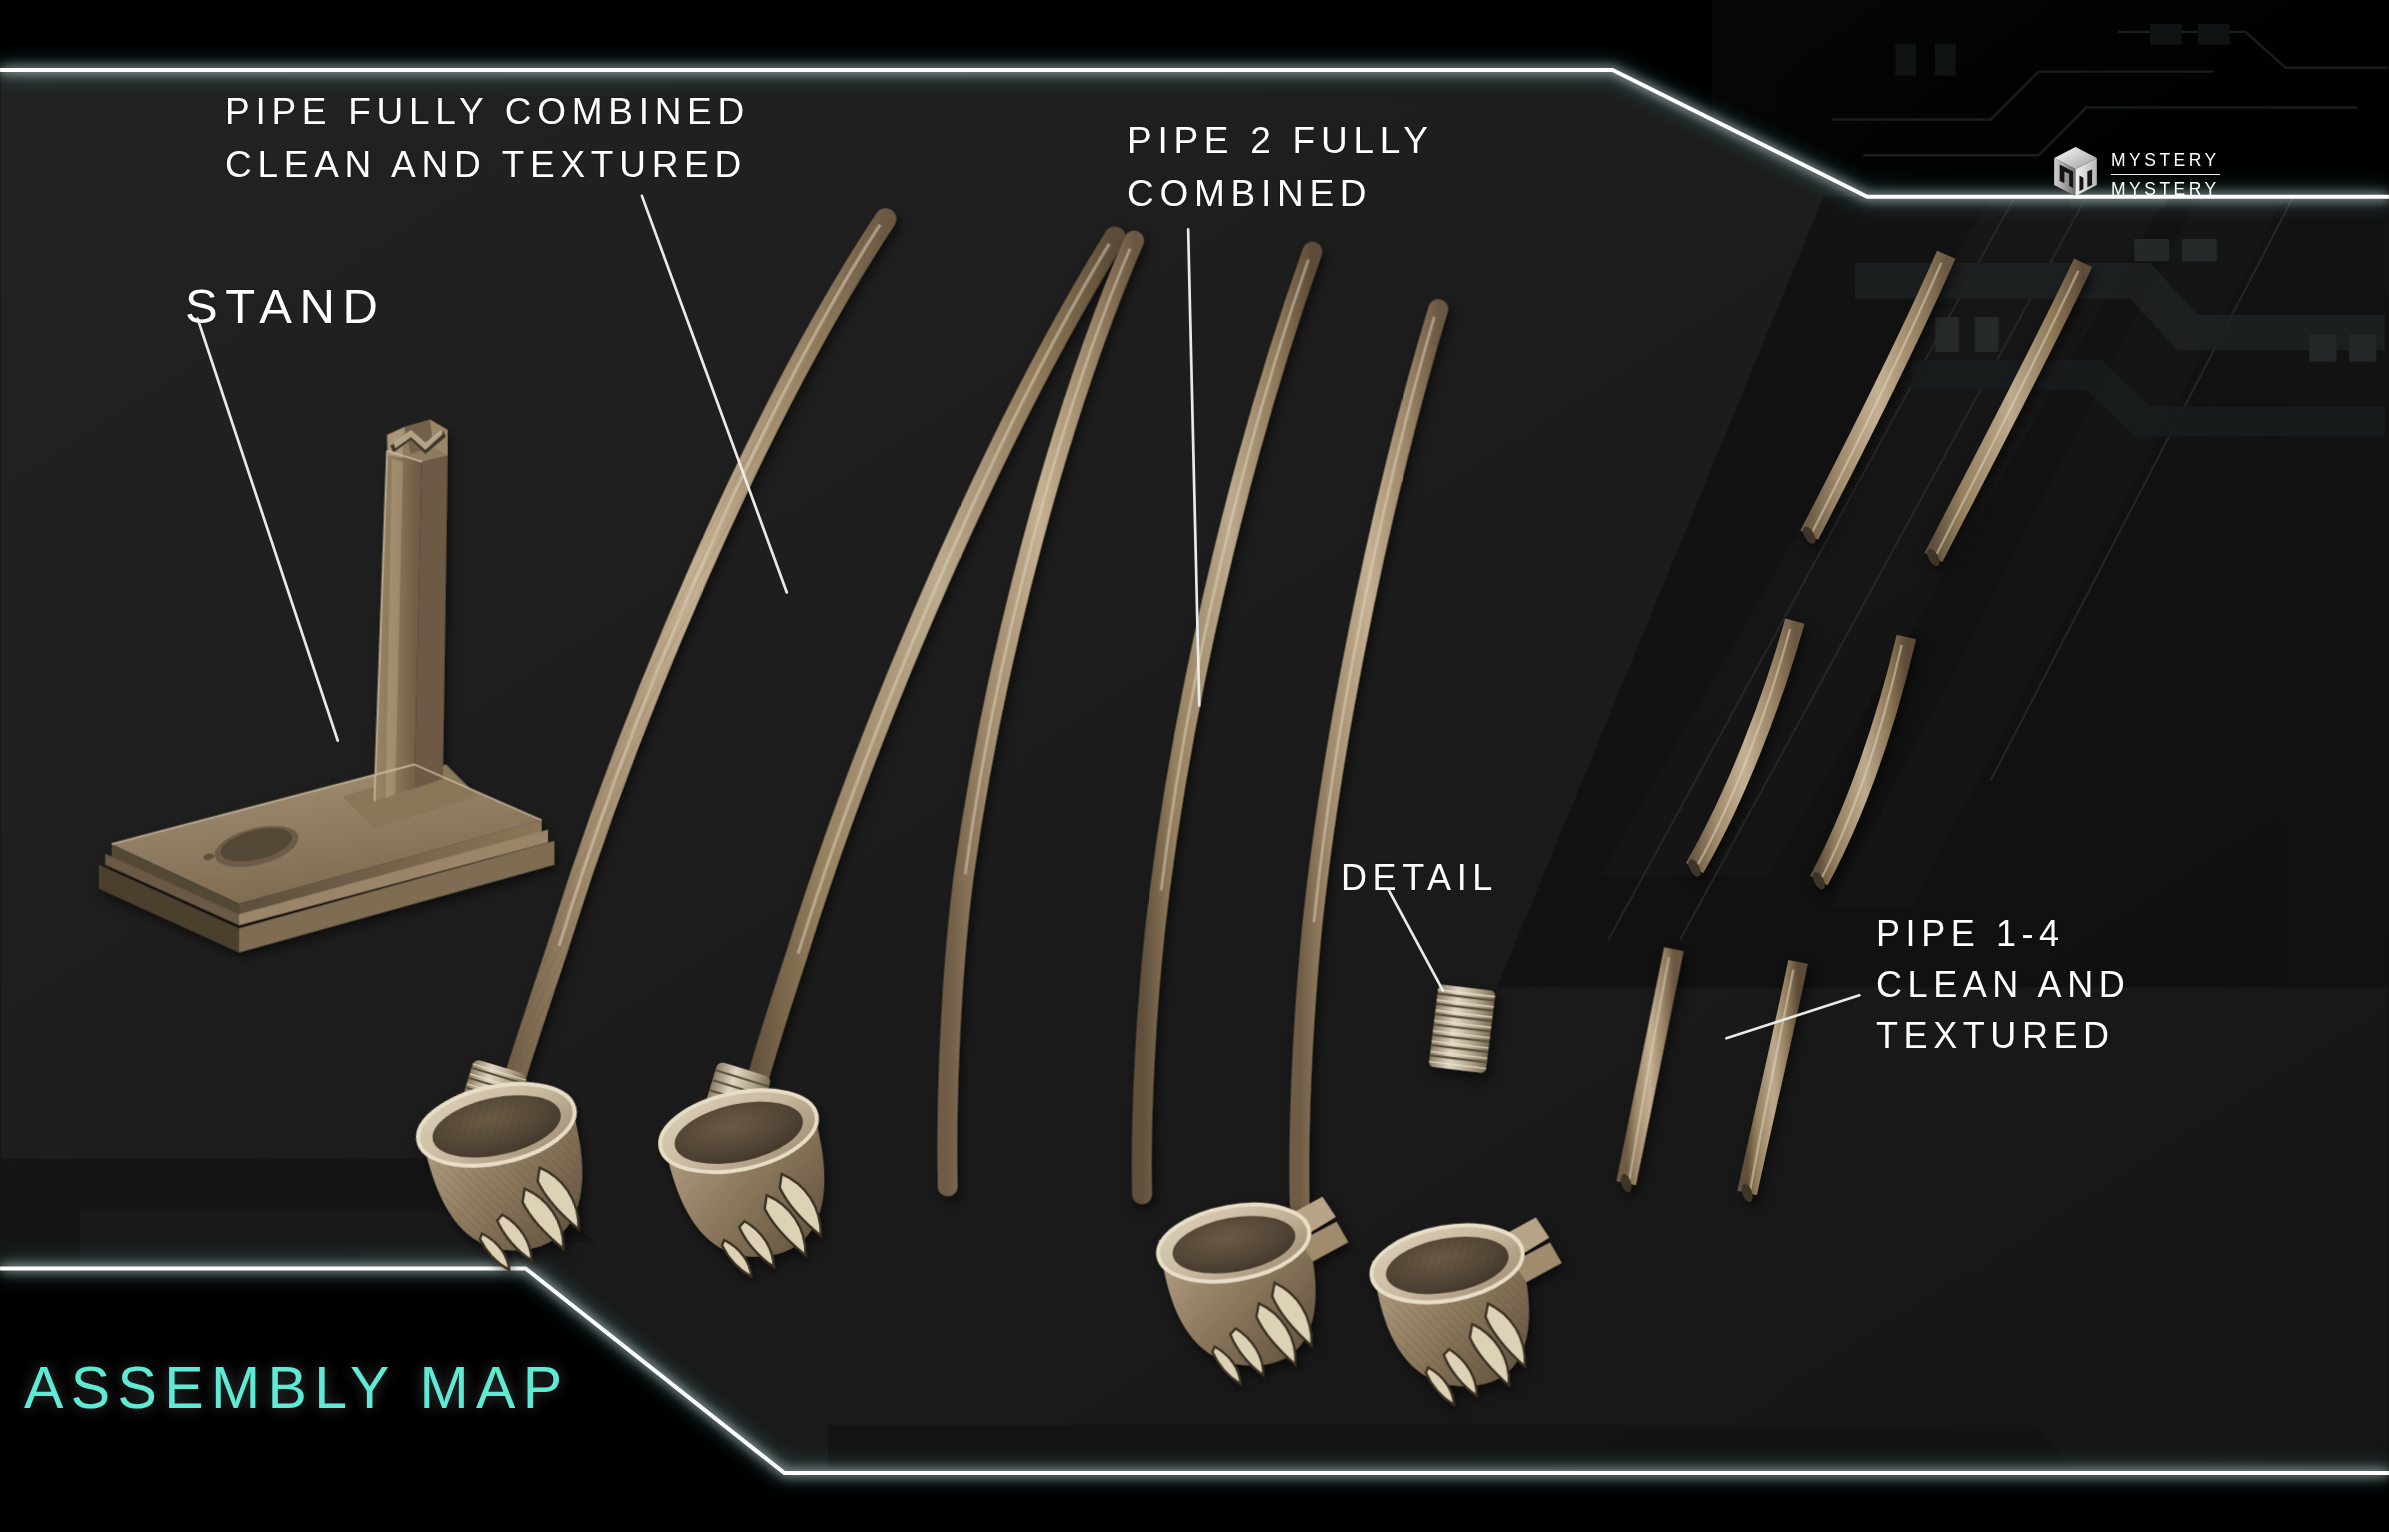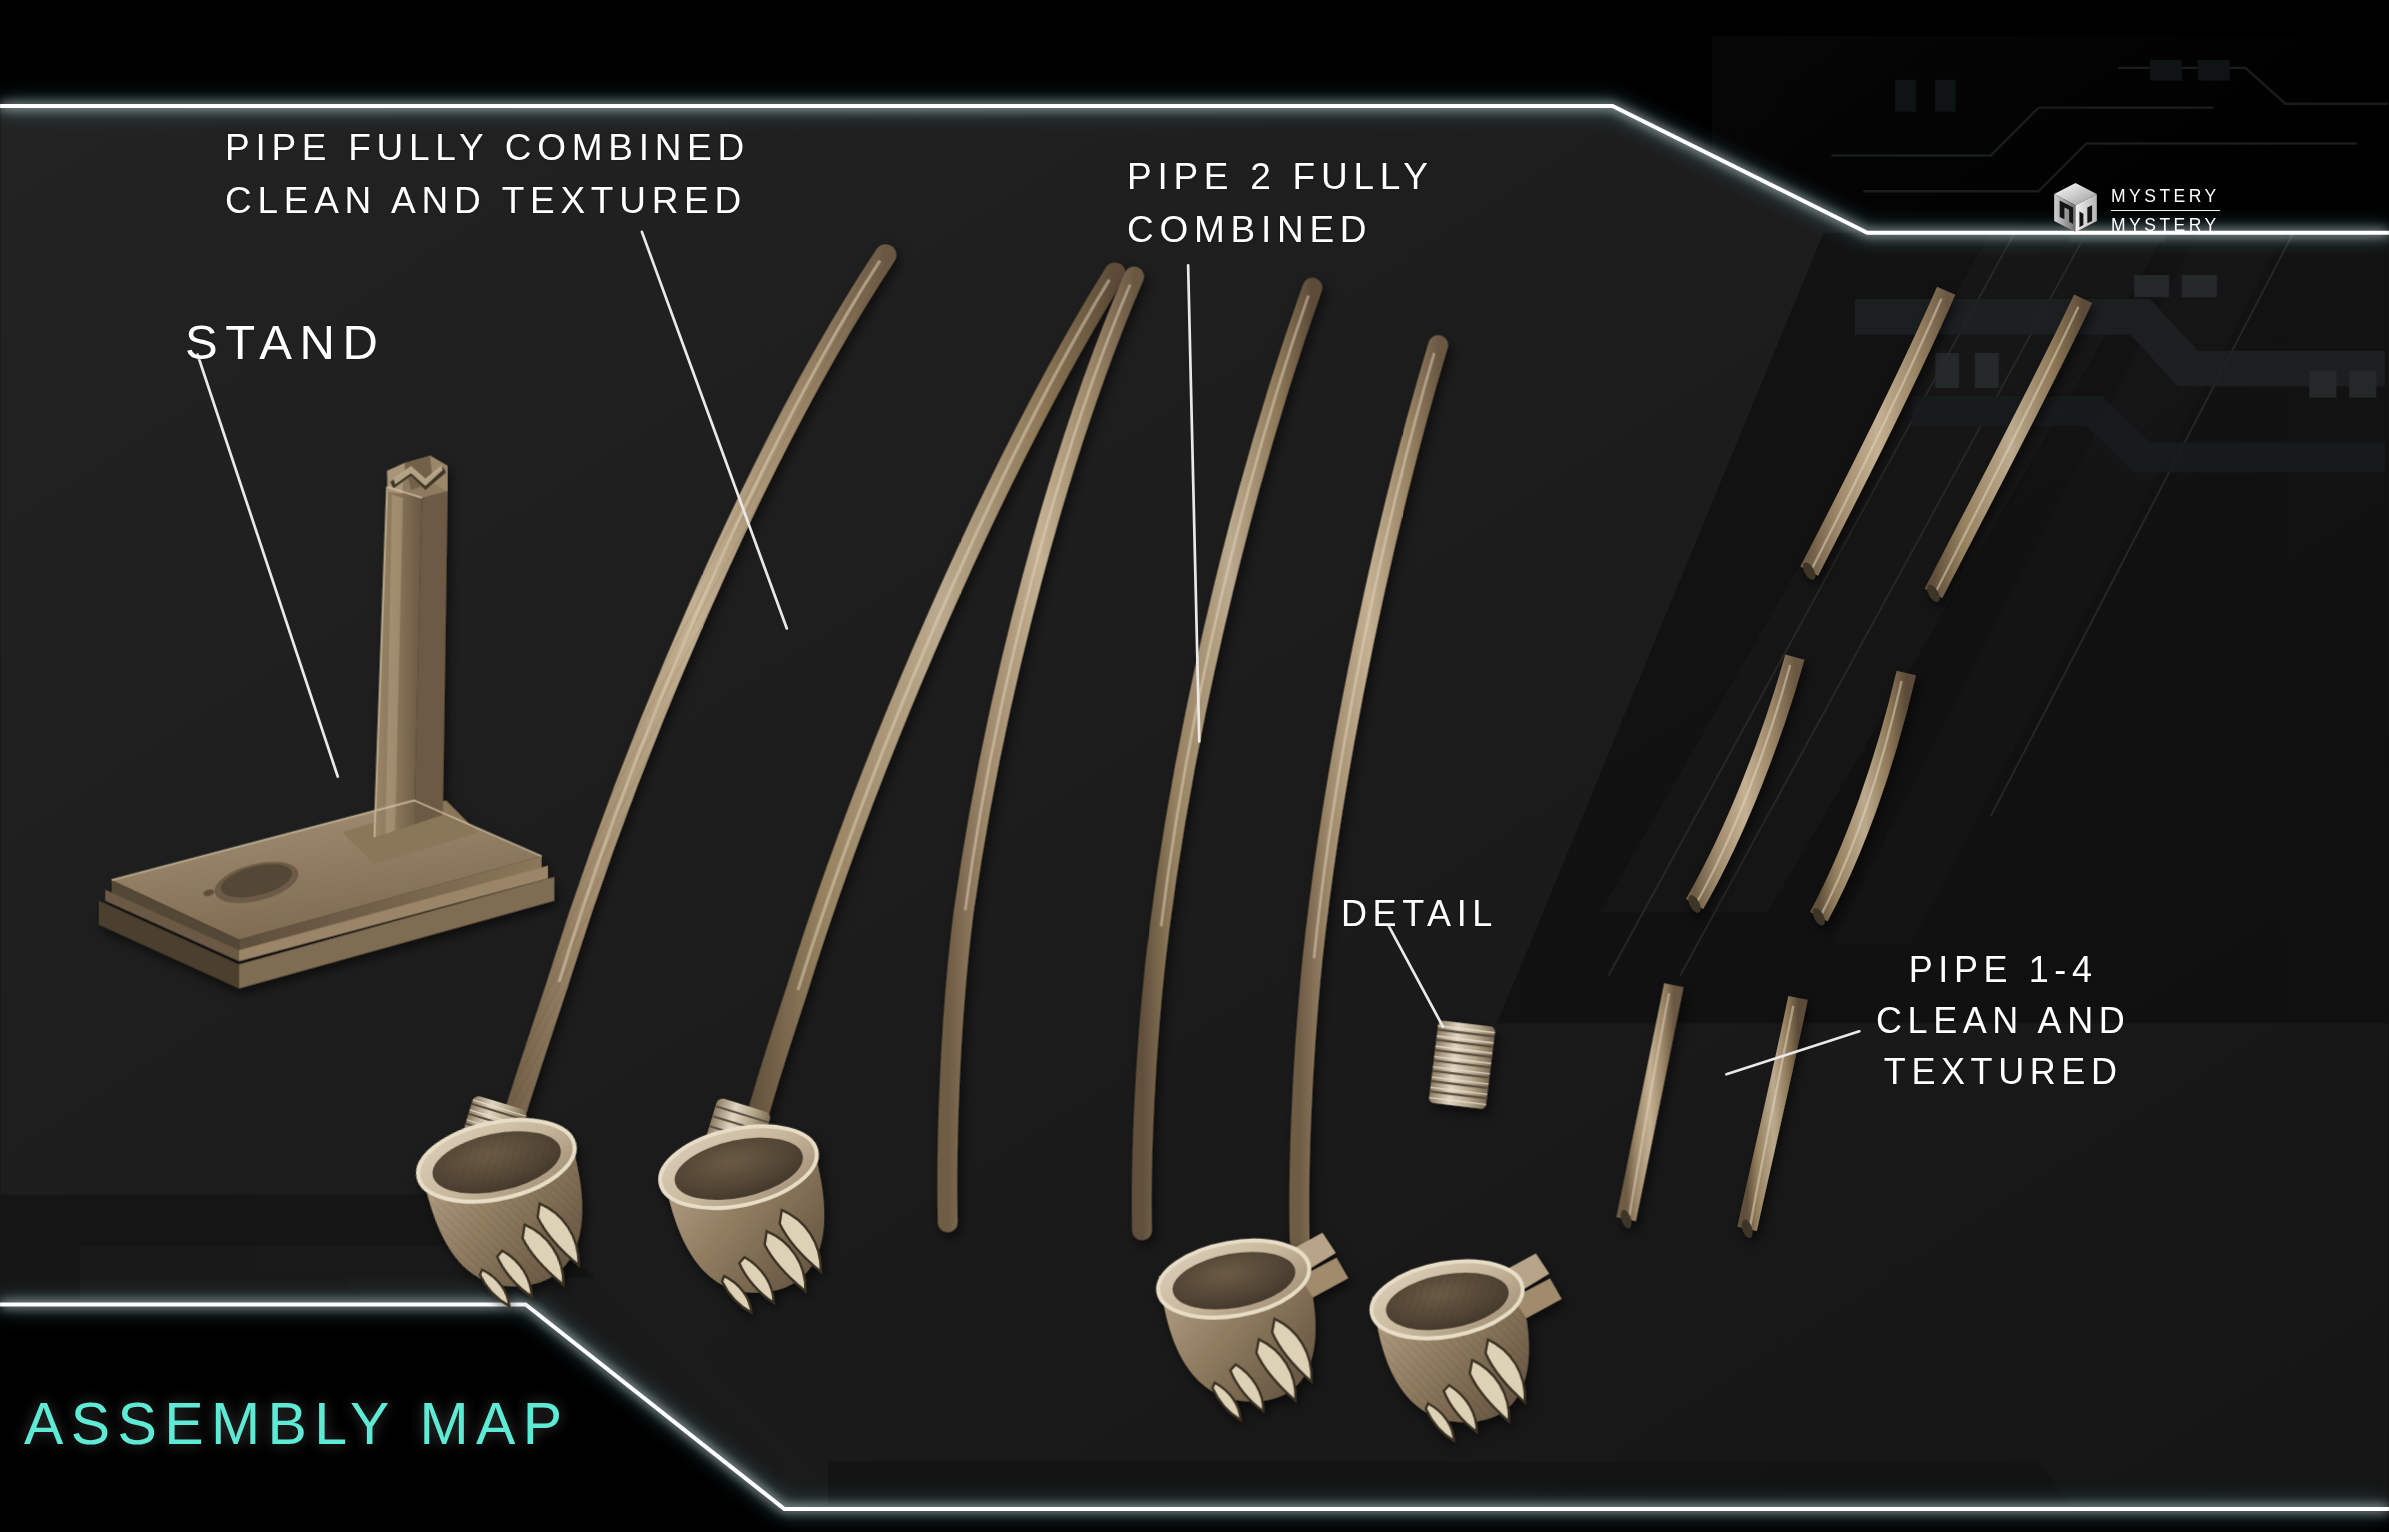--- a/index.html
+++ b/index.html
@@ -1,41 +1,41 @@
 <!DOCTYPE html>
 <html style="font-size:12.7px"><head>
 <meta charset="utf-8">
 <style>
   html,body{margin:0;padding:0;background:#000;}
   #root{
     position:relative;width:2389px;height:1532px;overflow:hidden;
     background:#000;
     font-family:"Liberation Sans", sans-serif;
   }
-  #stage{position:absolute;inset:0;margin-top:36px;}
+  #stage{position:absolute;inset:0;}
   .layer{position:absolute;inset:0;}
   svg.layer{display:block;}
 
   .lbl{
     position:absolute;
     color:#fff;
     font-family:"Liberation Sans", sans-serif;
     font-weight:400;
     letter-spacing:0.14em;
     line-height:1.42;
     white-space:pre;
     text-transform:uppercase;
     pointer-events:none;
     text-shadow:0 0 1.6px rgba(0,0,0,.55);
   }
   .lbl.l-pipe-combined{left:225px;top:86px;font-size:37px;letter-spacing:.155em;}
   .lbl.l-stand{left:185px;top:272px;font-size:49px;letter-spacing:.155em;}
   .lbl.l-pipe2{left:1127px;top:115px;font-size:37px;letter-spacing:.155em;text-align:left;}
   .lbl.l-detail{left:1341px;top:852px;font-size:36px;letter-spacing:.155em;}
-  .lbl.l-pipe14{left:1876px;top:908px;font-size:36px;letter-spacing:.155em;text-align:center;}
+  .lbl.l-pipe14{left:1876px;top:908px;font-size:36px;letter-spacing:.155em;}
 
   .title{
     position:absolute;left:24px;top:1354px;
     color:#5eead4;font-size:59px;letter-spacing:.125em;font-weight:400;
     font-family:"Liberation Sans", sans-serif;
     text-transform:uppercase;white-space:pre;
     text-shadow:0 0 14.3px rgba(255,255,255,.25);
   }
 
   

